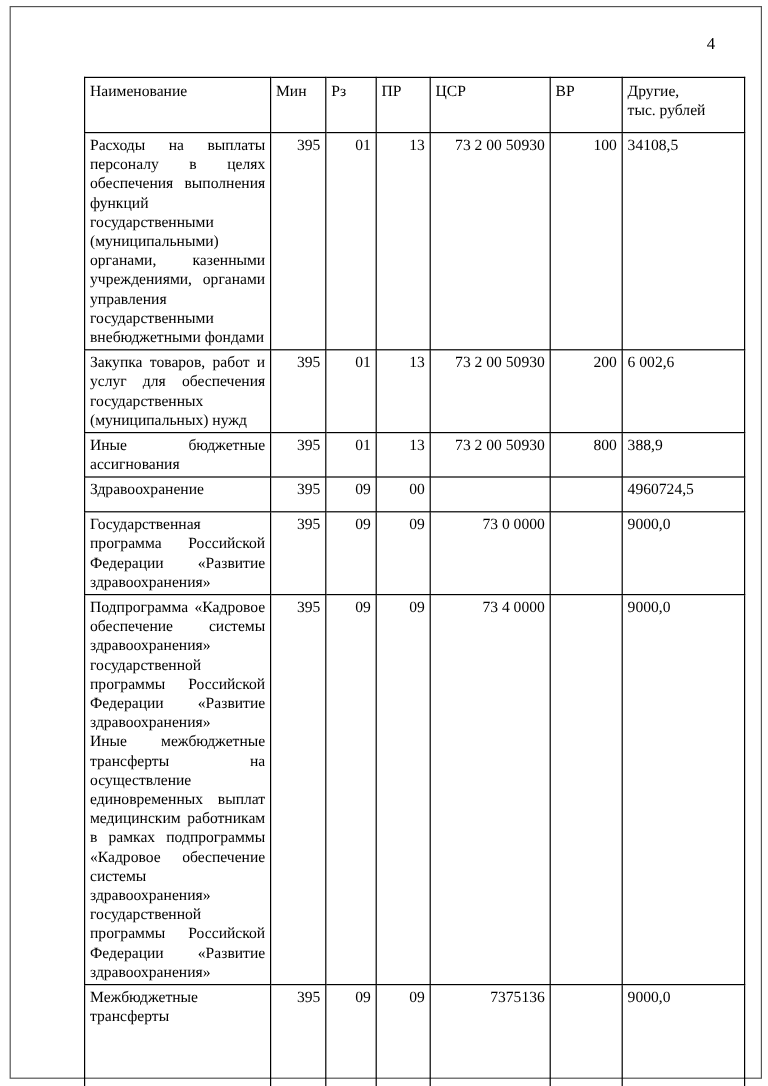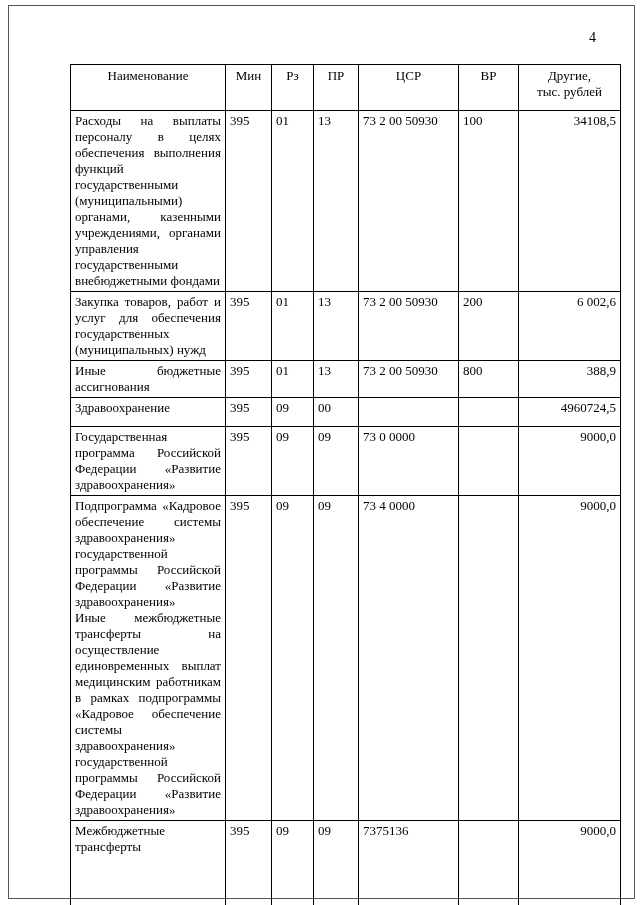--- a/index.html
+++ b/index.html
@@ -44,34 +44,33 @@
     border: 1px solid #000;
     vertical-align: top;
     font-size: 13px;
     line-height: 16px;
     font-weight: normal;
     padding: 2px 4px;
     white-space: pre-line;
     overflow: hidden;
   }
   table.budget th {
-    text-align: center;
+    text-align: left;
     height: 40px;
     padding-top: 3px;
   }
   td.col-name {
     text-align: justify;
     padding-left: 5px;
     padding-right: 5px;
   }
   td.col-min, td.col-rz, td.col-pr, td.col-csr, td.col-vr {
-    text-align: left;
+    text-align: right;
   }
   td.col-sum {
-    text-align: right;
     padding-right: 20px;
   }
   
   tbody tr:nth-child(1) td { height: 168px; margin-top: 28px; }
   tbody tr:nth-child(2) td { height: 58px; }
   tbody tr:nth-child(3) td { height: 26px; }
   tbody tr:nth-child(4) td { height: 24px; margin-top: 28px; }
   tbody tr:nth-child(5) td { height: 26px; }
   tbody tr:nth-child(6) td { height: 56px; }
   tbody tr:nth-child(7) td { height: 284px; }

